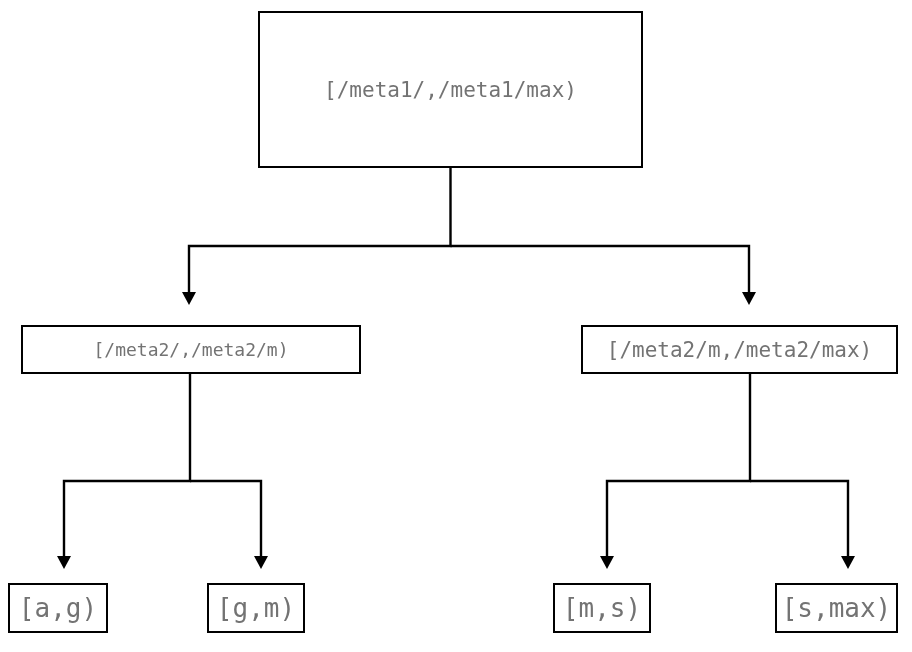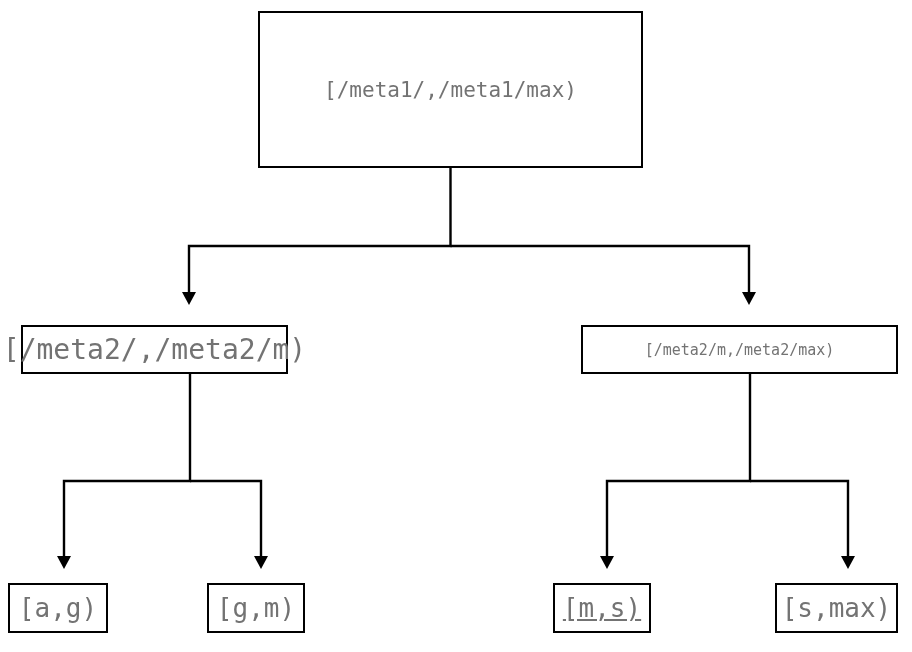--- a/index.html
+++ b/index.html
@@ -33,39 +33,39 @@
   .node-root {
     left: 258px;
     top: 11px;
     width: 385px;
     height: 157px;
     font-size: 21px;
   }
   .node-mid-left {
     left: 21px;
     top: 325px;
-    width: 267px;
+    width: 340px;
     height: 49px;
-    font-size: 28px;
+    font-size: 18px;
   }
   .node-mid-right {
     left: 581px;
     top: 325px;
     width: 317px;
     height: 49px;
-    font-size: 15px;
+    font-size: 21px;
   }
   .node-leaf {
     top: 583px;
     height: 50px;
     font-size: 26px;
   }
   .leaf-0 { left: 8px;   width: 100px; }
   .leaf-1 { left: 207px; width: 98px;  }
-  .leaf-2 { left: 553px; width: 98px; text-decoration: underline;  }
+  .leaf-2 { left: 553px; width: 98px;  }
   .leaf-3 { left: 775px; width: 123px; }
 
   .edge-svg {
     position: absolute;
     left: 0;
     top: 0;
     width: 912px;
     height: 652px;
     pointer-events: none;
   }

